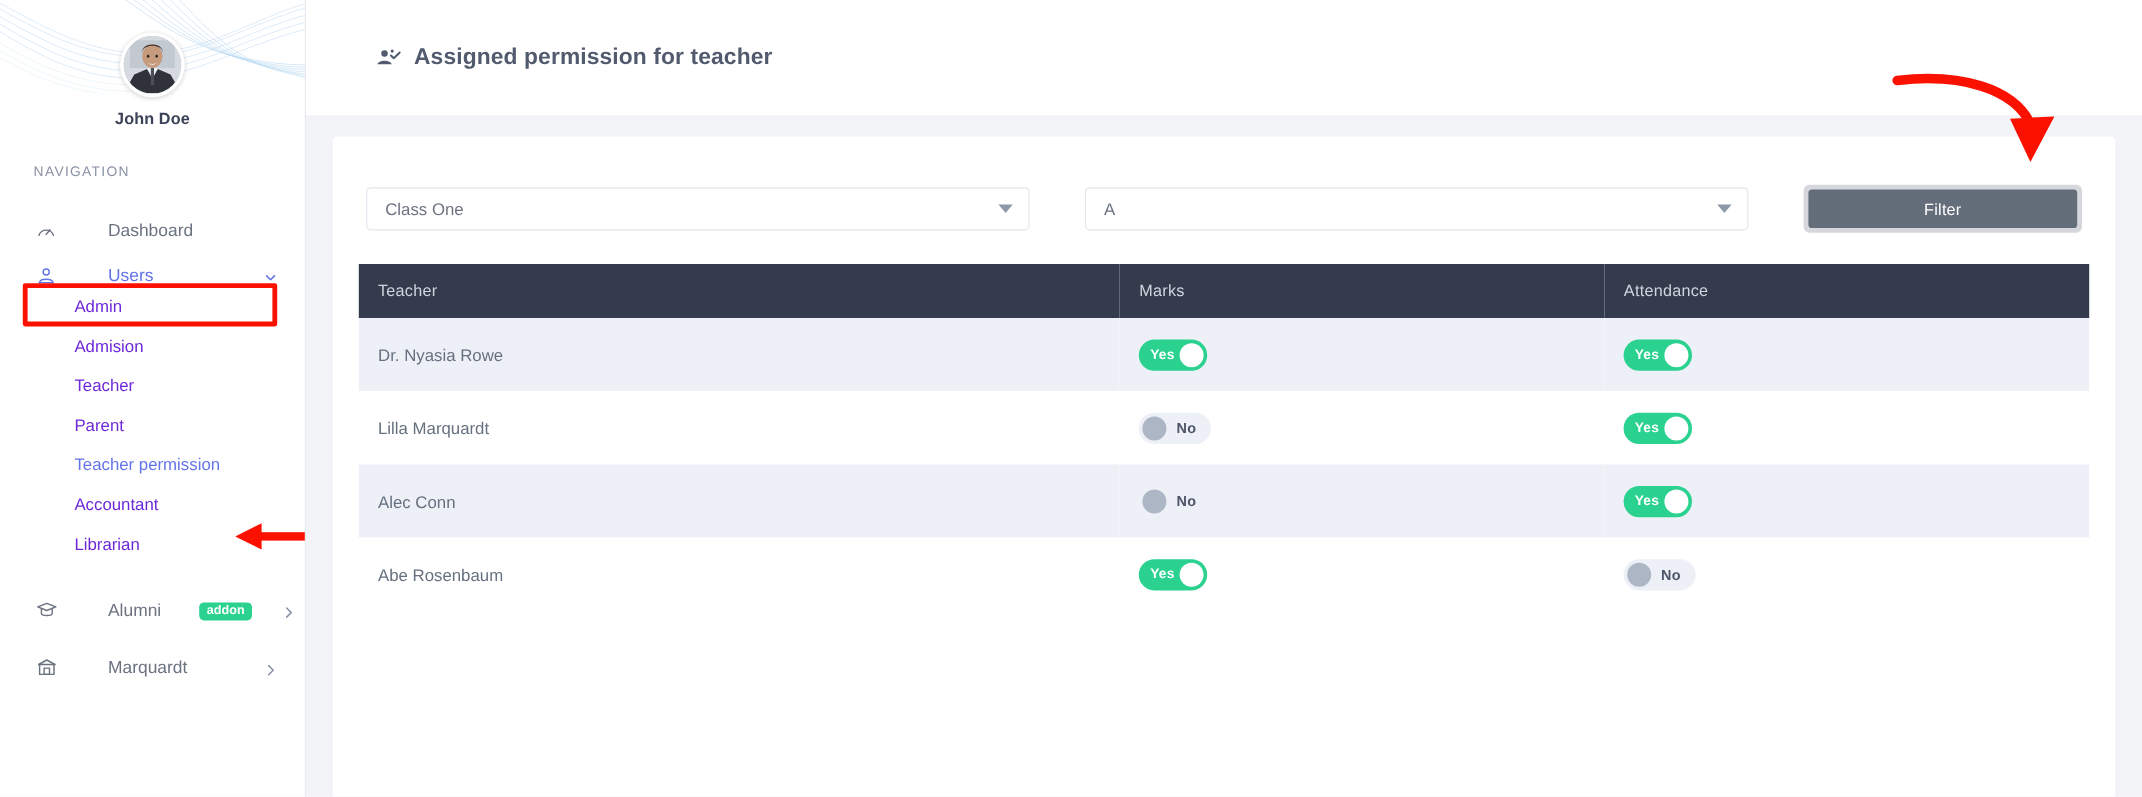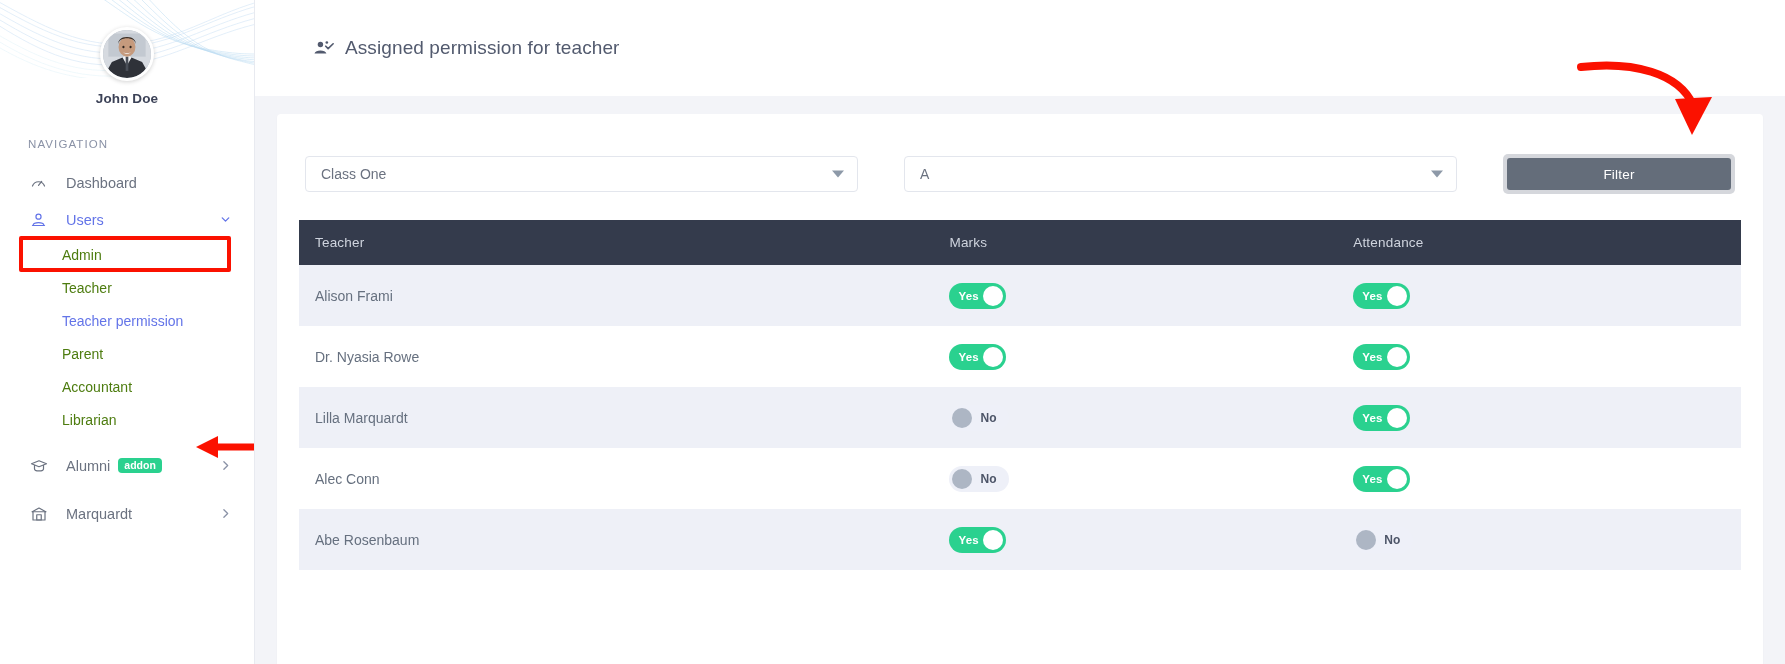--- a/index.html
+++ b/index.html
@@ -73,27 +73,28 @@
     font-size: 11.5px;
     letter-spacing: 1.1px;
     color: #8a92a6;
     font-weight: 500;
   }
 
   .nav { margin-top: 14px; }
 
   .nav-item {
     display: flex;
-    align-items: center;
+    align-items: flex-end;
     height: 37px;
     padding: 0 22px 0 30px;
     color: #6b7280;
     font-size: 14.5px;
     cursor: pointer;
     position: relative;
+    gap: 24px;
   }
   .nav-item .ico {
     width: 22px;
     min-width: 22px;
     margin-right: 14px;
     display: flex;
     align-items: center;
     color: #6b7280;
   }
   .nav-item .chev {
@@ -106,21 +107,21 @@
   .nav-item.active-users { color: #6374e8; }
   .nav-item.active-users .ico { color: #6374e8; }
   .nav-item.active-users .chev { color: #6374e8; }
 
   .sub-item {
     display: flex;
     align-items: center;
     height: 33px;
     padding-left: 62px;
     font-size: 14px;
-    color: #4d7c0f;
+    color: #6d28d9;
     cursor: pointer;
   }
   .sub-item.active { color: #6374e8; }
 
   .addon-badge {
     background: #2ad18f;
     color: #ffffff;
     font-size: 10.5px;
     font-weight: bold;
     border-radius: 4px;
@@ -166,21 +167,21 @@
     height: 96px;
     display: flex;
     align-items: center;
     padding-left: 58px;
   }
 
   .page-title {
     display: flex;
     align-items: center;
     font-size: 19px;
-    font-weight: normal;
+    font-weight: bold;
     color: #525a6e;
     letter-spacing: .1px;
   }
   .page-title .title-ico {
     margin-right: 11px;
     display: flex;
     align-items: center;
     color: #525a6e;
   }
 
@@ -412,27 +413,30 @@
             <polyline points="6 9 12 15 18 9"></polyline>
           </svg>
         </span>
       </div>
 
       <div>
         <div class="sub-item">
           <span>Admin</span>
         </div>
         <div class="sub-item">
+          <span>Admision</span>
+        </div>
+        <div class="sub-item">
           <span>Teacher</span>
+        </div>
+        <div class="sub-item">
+          <span>Parent</span>
         </div>
         <div class="sub-item active">
           <span>Teacher permission</span>
-        </div>
-        <div class="sub-item">
-          <span>Parent</span>
         </div>
         <div class="sub-item">
           <span>Accountant</span>
         </div>
         <div class="sub-item">
           <span>Librarian</span>
         </div>
       </div>
 
       <div class="nav-item" style="margin-top:11px;">
@@ -519,35 +523,20 @@
       <table class="perm-table">
         <thead>
           <tr>
             <th>Teacher</th>
             <th>Marks</th>
             <th>Attendance</th>
           </tr>
         </thead>
         <tbody>
 
-          <tr>
-            <td>Alison Frami</td>
-            <td>
-              <span class="toggle on">
-                <span class="lab">Yes</span>
-                <span class="knob"></span>
-              </span>
-            </td>
-            <td>
-              <span class="toggle on">
-                <span class="lab">Yes</span>
-                <span class="knob"></span>
-              </span>
-            </td>
-          </tr>
 
           <tr>
             <td>Dr. Nyasia Rowe</td>
             <td>
               <span class="toggle on">
                 <span class="lab">Yes</span>
                 <span class="knob"></span>
               </span>
             </td>
             <td>

